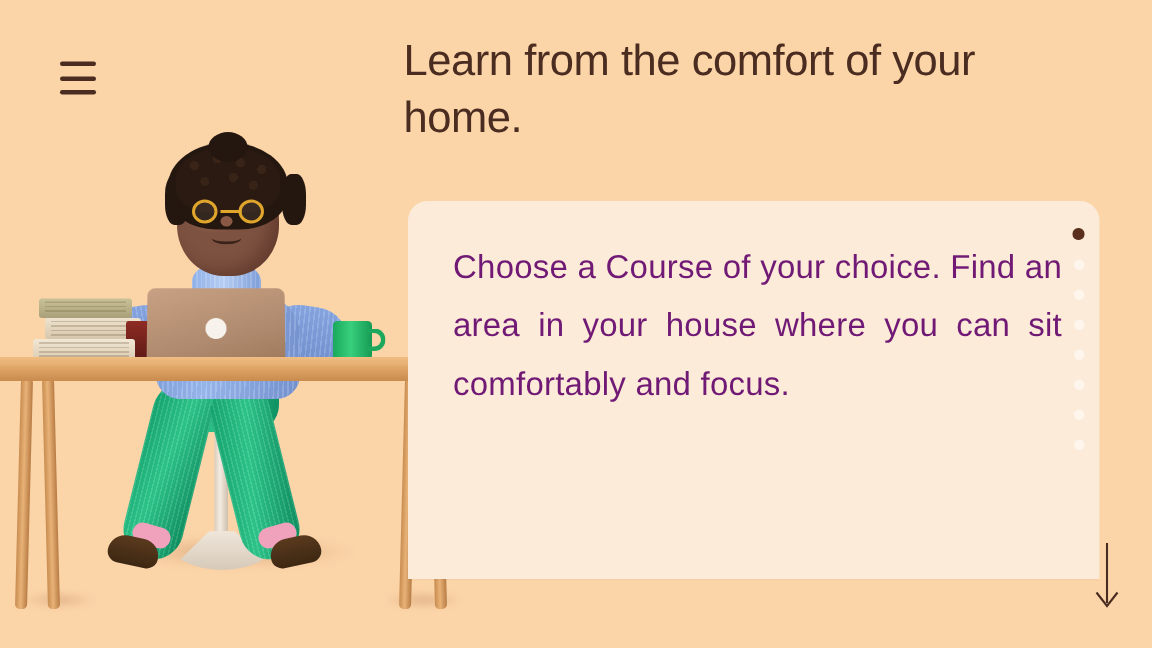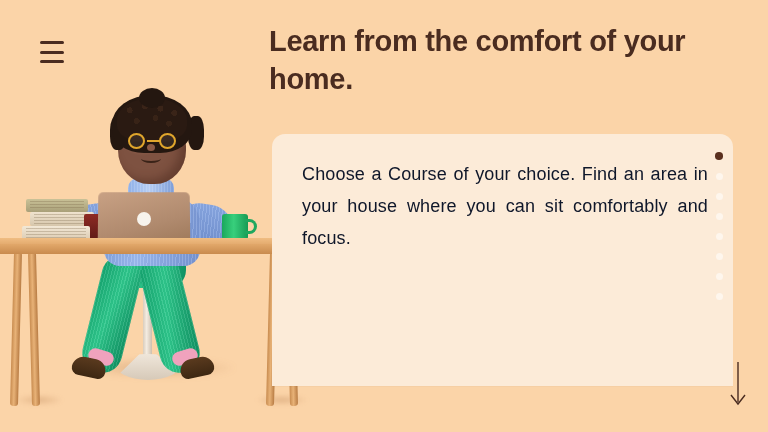--- a/index.html
+++ b/index.html
@@ -28,38 +28,38 @@
     cursor:pointer;
   }
   .menu-btn span { display:block; height:3px; border-radius:2px; background:#4a2c20; }
   .menu-btn span:nth-child(1){ width:24px; }
   .menu-btn span:nth-child(2){ width:24px; }
   .menu-btn span:nth-child(3){ width:24px; }
 
   
   .heading {
     position:absolute; left:269px; top:22px; width:430px;
-    font-size:29px; line-height:1.32; font-weight:bold;
+    font-size:29px; line-height:1.32; font-weight:normal;
     color:#4a2c20; letter-spacing:-0.3px;
   }
 
   
   .card {
     position:absolute; left:272px; top:134px; width:461px; height:252px;
     background:#fceBd8; background-color:#fcebd8;
     border-radius:13px 13px 0 0;
     box-shadow:0 1px 0 rgba(0,0,0,0.02);
   }
   .card-body {
     position:absolute; left:30px; top:24px; width:406px;
     color:#4a2c20;
   }
   .para {
-    font-size:18px; line-height:1.78; letter-spacing:0.15px;
-    color:#0f172a;
+    font-size:22px; line-height:1.78; letter-spacing:0.15px;
+    color:#701a75;
   }
   .para.justified { text-align:justify; }
   .para + .para { margin-top:33px; }
 
   
   .scroll-track {
     position:absolute; right:10px; top:18px;
     width:8px; height:196px;
     display:flex; flex-direction:column; align-items:center; gap:13px;
   }

